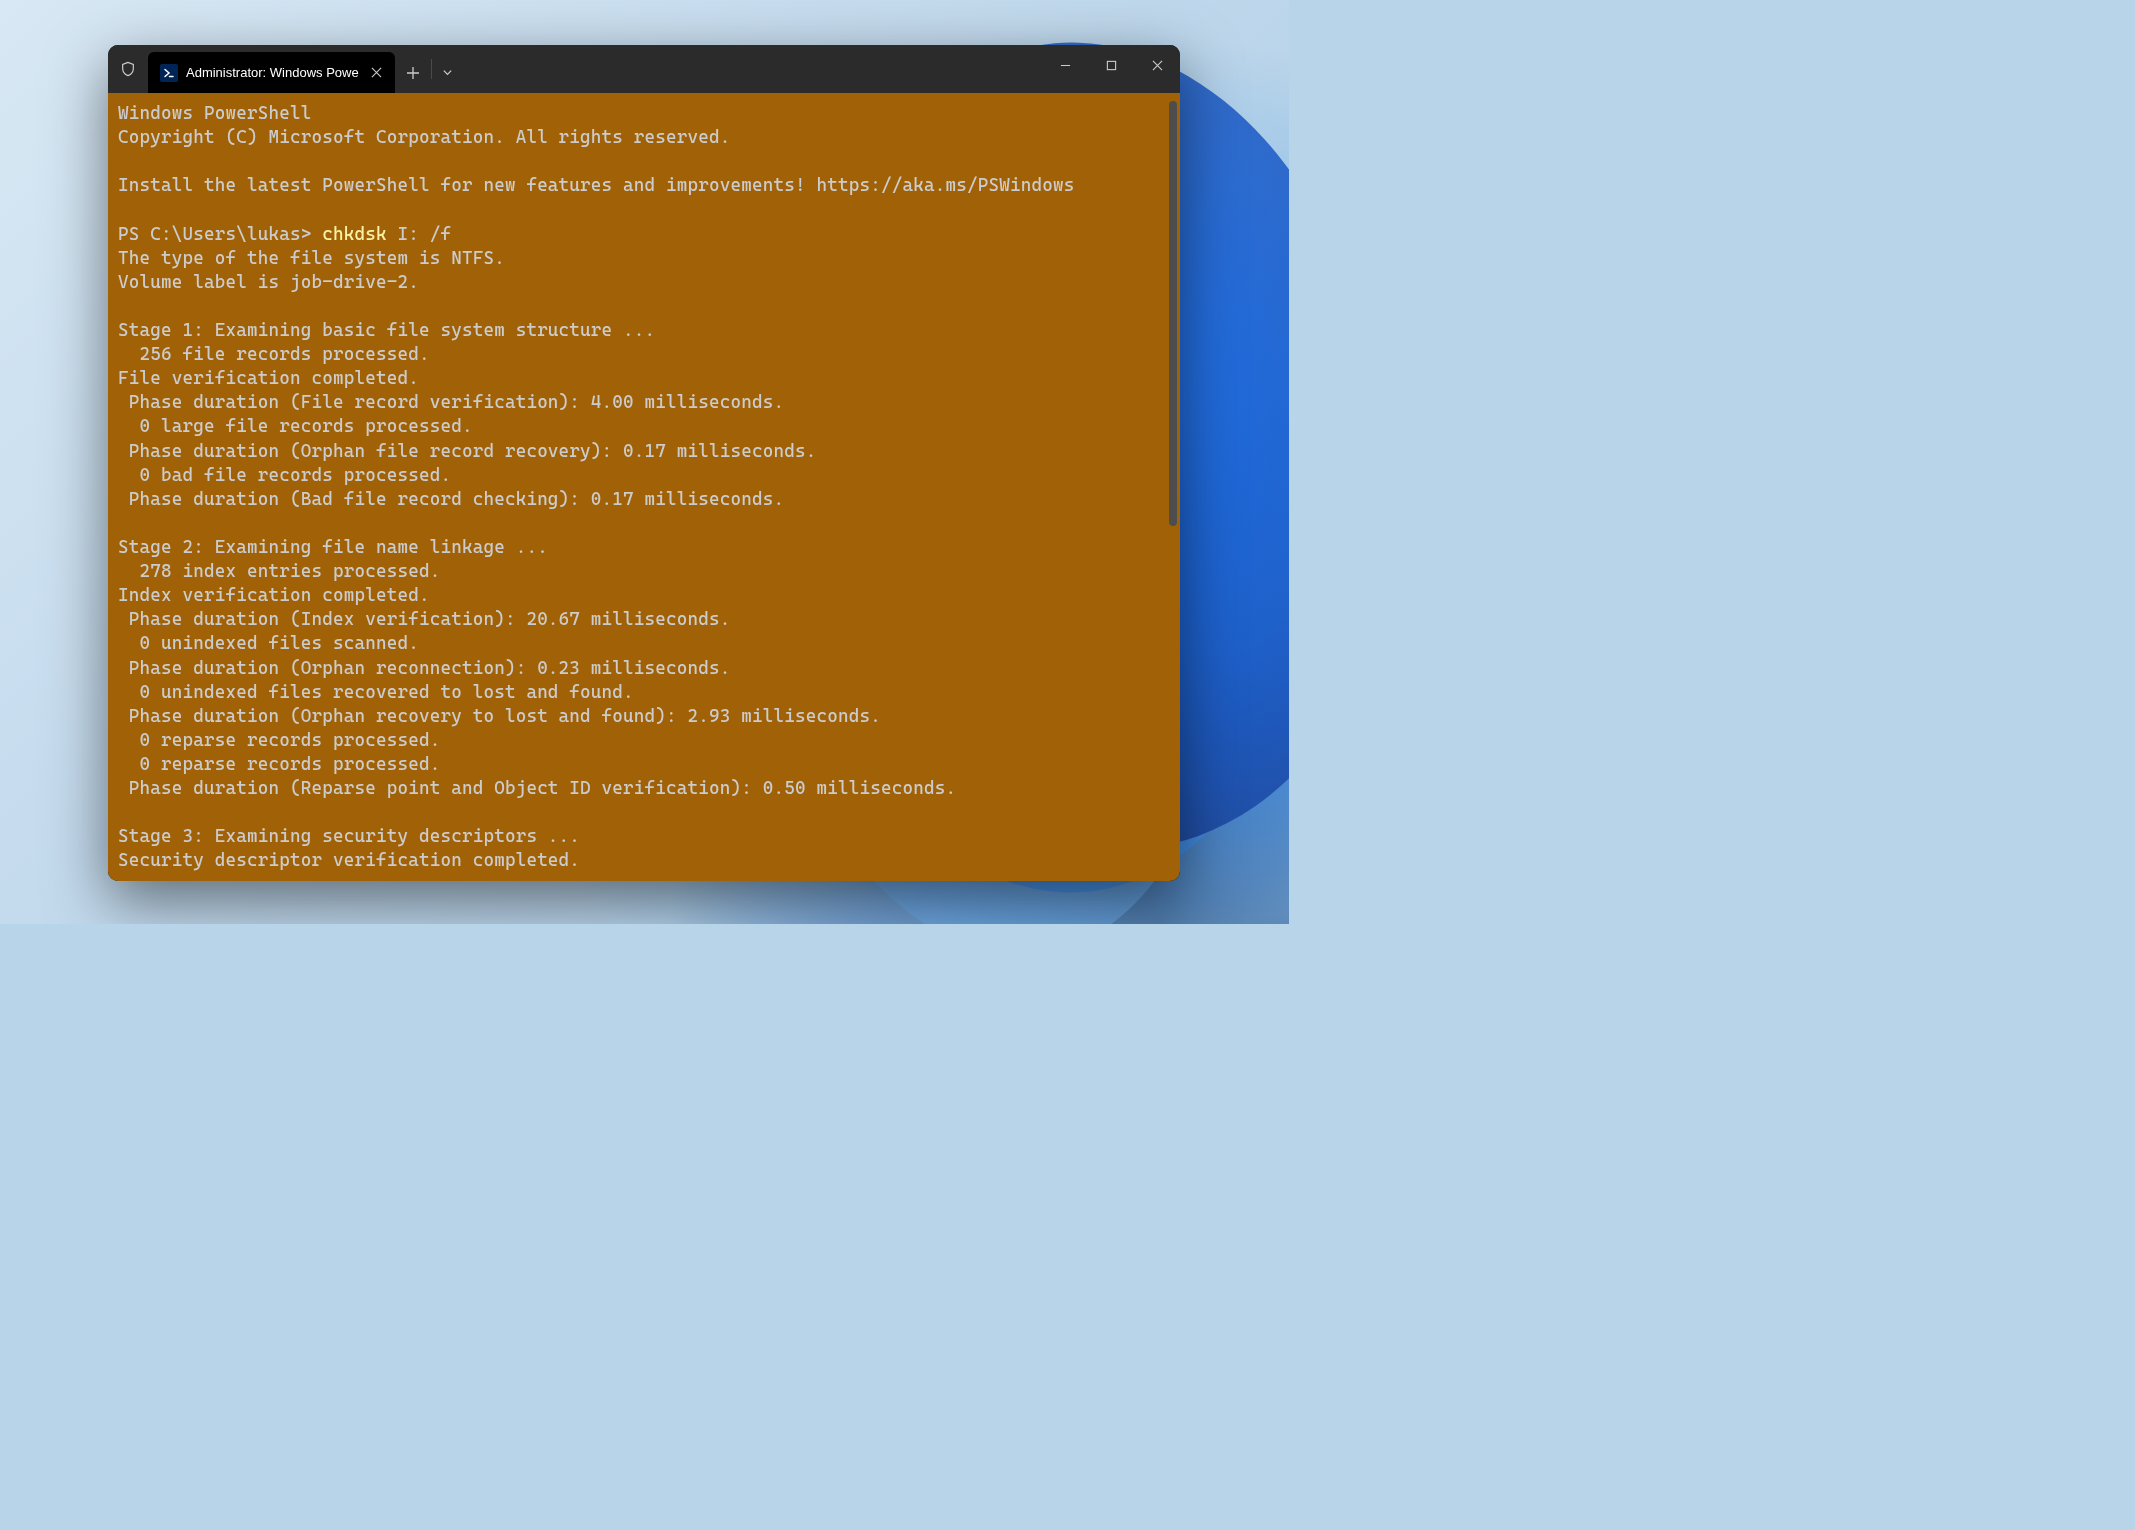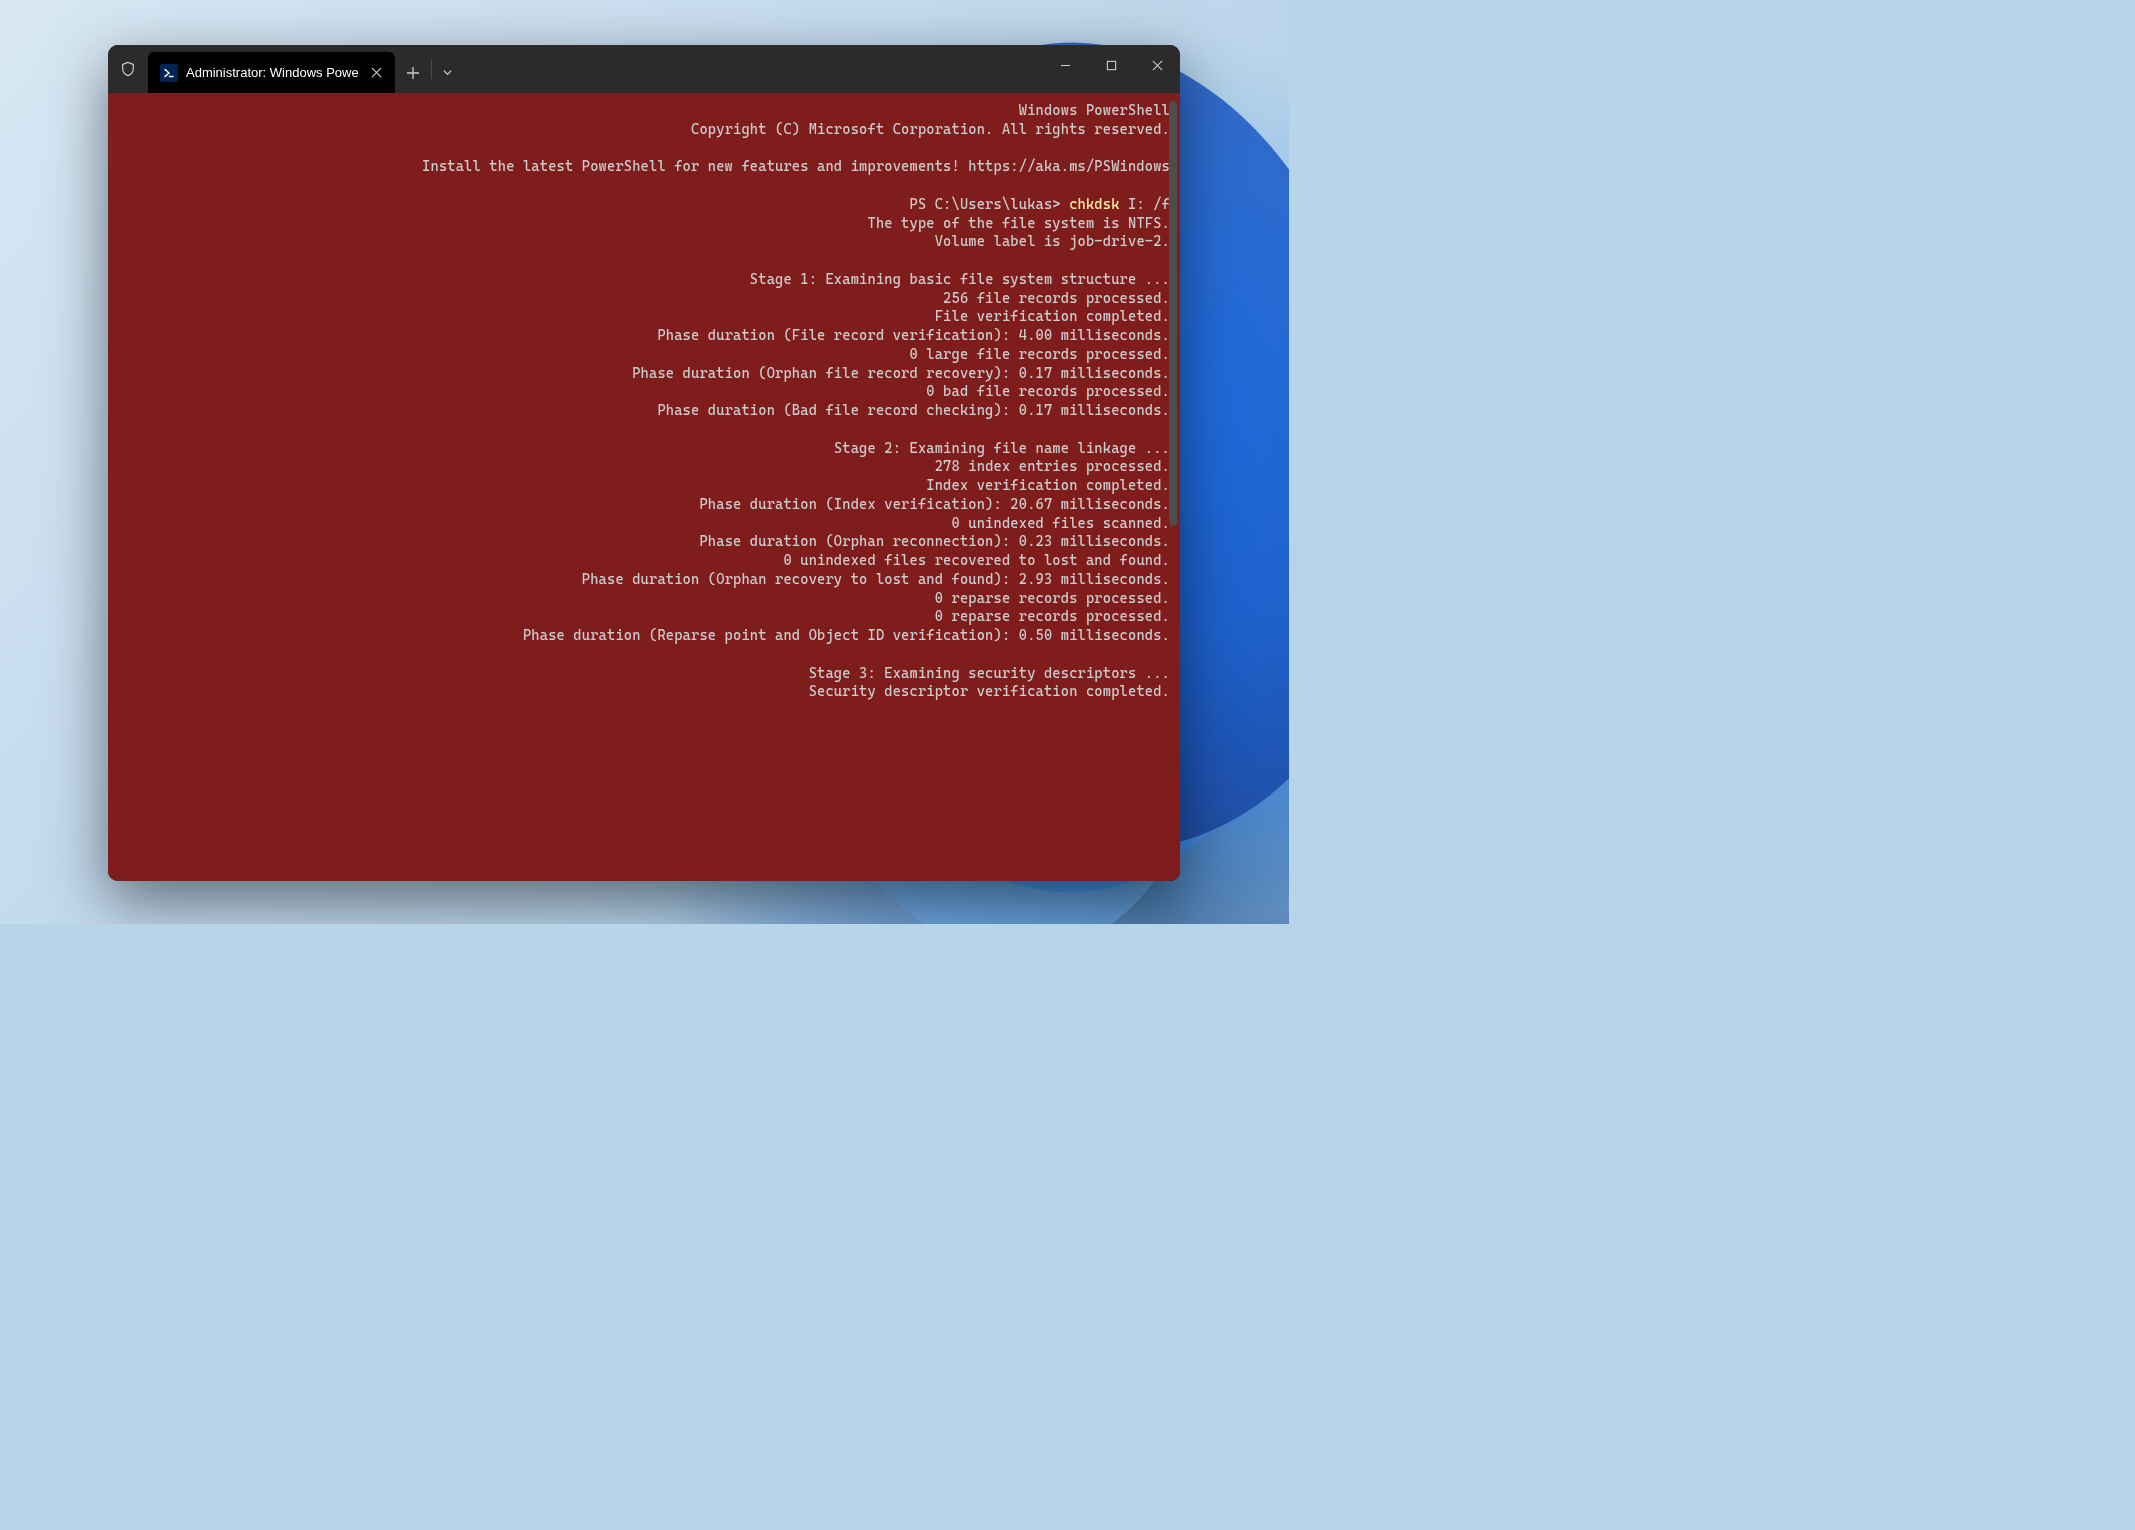--- a/index.html
+++ b/index.html
@@ -129,31 +129,30 @@
     .win-btn {
       width: 46px;
       height: 40px;
       display: flex;
       align-items: center;
       justify-content: center;
       color: #cccccc;
     }
     .terminal-body {
       flex: 1;
-      background: #7f1d1d;
+      background: #a16207;
       padding: 8px 10px;
       font-family: "Cascadia Mono", "Cascadia Code", Consolas, monospace;
-      font-size: 14px;
+      font-size: 18px;
       line-height: 1.34;
       color: #cccccc;
       overflow: hidden;
       position: relative;
       white-space: pre;
       letter-spacing: 0.2px;
-      text-align: right;
     }
     .scrollbar-track {
       position: absolute;
       right: 3px;
       top: 8px;
       width: 8px;
       height: calc(100% - 16px);
     }
     .scrollbar-thumb {
       position: absolute;

